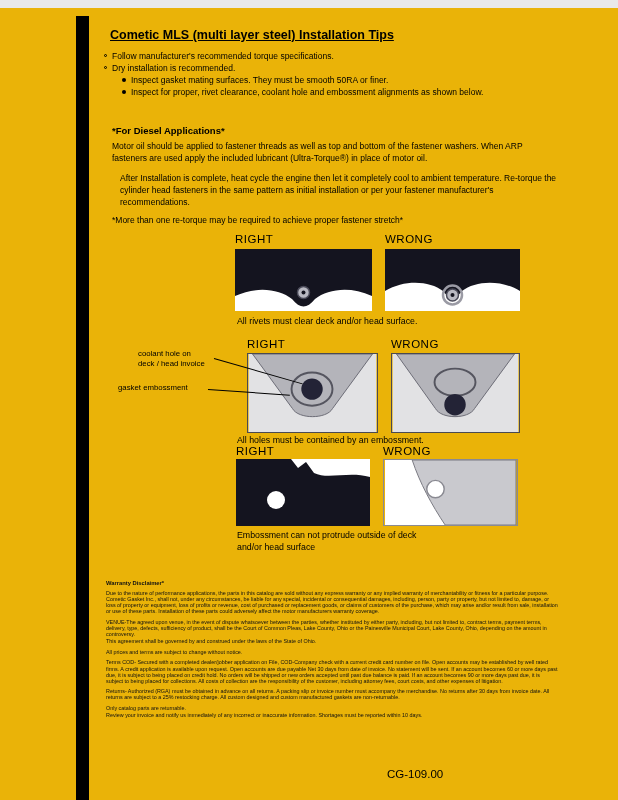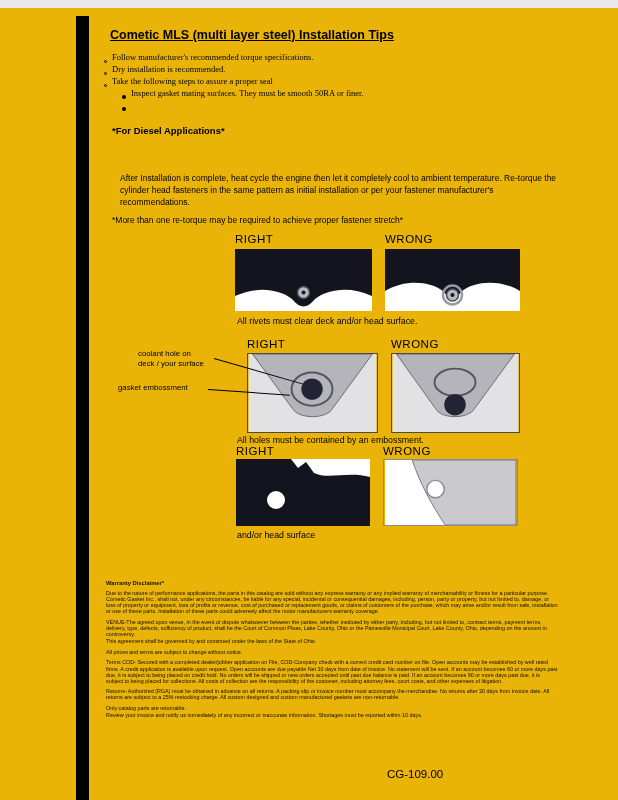--- a/index.html
+++ b/index.html
@@ -8,21 +8,21 @@
     position:relative; width:618px; height:800px; background:#eab308;
     font-family:"Liberation Sans", sans-serif; color:#000; overflow:hidden;
     margin:8px auto;
     padding-left:29px;
   }
   .black-bar { position:absolute; left:76px; top:8px; width:13px; height:784px; background:#000; }
 
   .title { position:absolute; left:110px; top:20px; font-size:12.5px; font-weight:bold; text-decoration:underline; }
 
   .tips { position:absolute; left:104px; top:43px; font-size:8.5px; width:450px; }
-  .tip { display:flex; align-items:flex-end; height:12px; line-height:11px;font-family:Liberation Serif, serif; }
+  .tip { display:flex; align-items:flex-start; height:12px; line-height:11px; }
   .tip.sub { margin-left:18px; }
   .o-marker { flex:0 0 auto; width:3px; height:3px; border:1px solid #000; border-radius:50%; margin:3px 5px 0 0; }
   .dot-marker { flex:0 0 auto; width:4px; height:4px; background:#000; border-radius:50%; margin:3px 5px 0 0; }
 
   .diesel-heading { position:absolute; left:112px; top:117px; font-size:9.5px; font-weight:bold; }
   .para { position:absolute; font-size:8.5px; line-height:12px; }
   .p1 { left:112px; top:132px; width:418px; }
   .p2 { left:120px; top:164px; width:438px; }
   .p3 { left:112px; top:206px; width:440px; }
 
@@ -74,34 +74,32 @@
 
   <div class="tips">
     <div class="tip">
       <span class="o-marker"></span>
       <span>Follow manufacturer's recommended torque specifications.</span>
     </div>
     <div class="tip">
       <span class="o-marker"></span>
       <span>Dry installation is recommended.</span>
     </div>
-    <div class="tip">
-      <span class="o-marker"></span>
-      <span>Take the following steps to assure a proper seal</span>
-    </div>
     <div class="tip sub">
       <span class="dot-marker"></span>
       <span>Inspect gasket mating surfaces.  They must be smooth 50RA or finer.</span>
     </div>
     <div class="tip sub">
       <span class="dot-marker"></span>
+      <span>Inspect for proper, rivet clearance, coolant hole and embossment alignments as shown below.</span>
     </div>
   </div>
 
   <h2 class="diesel-heading">*For Diesel Applications*</h2>
+  <p class="para p1">Motor oil should be applied to fastener threads as well as top and bottom of the fastener washers. When ARP fasteners are used apply the included lubricant (Ultra-Torque®) in place of motor oil.</p>
   <p class="para p2">After Installation is complete, heat cycle the engine then let it completely cool to ambient temperature. Re-torque the cylinder head fasteners in the same pattern as initial installation or per your fastener manufacturer's recommendations.</p>
   <p class="para p3">*More than one re-torque may be required to achieve proper fastener stretch*</p>
 
   <div class="diag-label r1-right-label">RIGHT</div>
   <div class="diag-label r1-wrong-label">WRONG</div>
 
   <div class="fig r1-right-fig">
     <svg viewBox="0 0 137 62">
       <rect width="137" height="62" fill="#14141f"></rect>
       <path d="M0,62 L0,47 C22,37 44,40 57,50 C61,55 65,57.5 68.5,57.5 C72,57.5 76,55 80,50 C93,40 115,37 137,47 L137,62 Z" fill="#ffffff"></path>
@@ -118,21 +116,21 @@
       <circle cx="67.5" cy="46" r="2" fill="#14141f"></circle>
     </svg>
   </div>
   <div class="caption r1-caption">All rivets must clear deck and/or head surface.</div>
 
   <div class="diag-label r2-right-label">RIGHT</div>
   <div class="diag-label r2-wrong-label">WRONG</div>
 
   <div class="annotation ann-coolant">
     <div>coolant hole on</div>
-    <div>deck / your surface</div>
+    <div>deck / head invoice</div>
   </div>
   <div class="annotation ann-emboss">gasket embossment</div>
   <div class="ann-line ann-line-a"></div>
   <div class="ann-line ann-line-b"></div>
 
   <div class="fig r2-right-fig">
     <svg viewBox="0 0 131 80">
       <rect width="131" height="80" fill="#e2e2e4"></rect>
       <path d="M4,0 L127,0 L86,56 C80,67 51,67 45,56 Z" fill="#b4b4ba" stroke="#6a6a74" stroke-width="1"></path>
       <ellipse cx="65" cy="36" rx="21" ry="17" fill="none" stroke="#55555f" stroke-width="2"></ellipse>
@@ -160,20 +158,21 @@
     </svg>
   </div>
   <div class="fig r3-wrong-fig">
     <svg viewBox="0 0 135 67">
       <rect width="135" height="67" fill="#ffffff"></rect>
       <path d="M28,0 L135,0 L135,67 L62,67 C48,46 36,24 28,0 Z" fill="#c9c9ce" stroke="#77777f" stroke-width="1"></path>
       <circle cx="52" cy="30" r="9" fill="#ffffff" stroke="#8a8a92" stroke-width="1.5"></circle>
     </svg>
   </div>
   <div class="caption r3-caption">
+    <div>Embossment can not protrude outside of deck</div>
     <div>and/or head surface</div>
   </div>
 
   <div class="warranty">
     <div class="w-head">Warranty Disclaimer*</div>
     <p class="w-para">Due to the nature of performance applications, the parts in this catalog are sold without any express warranty or any implied warranty of merchantability or fitness for a particular purpose.  Cometic Gasket Inc., shall not, under any circumstances, be liable for any special, incidental or consequential damages, including, person, party or property, but not limited to, damage, or loss of property or equipment, loss of profits or revenue, cost of purchased or replacement goods, or claims of customers of the purchase, which may arise and/or result from sale, installation or use of these parts.  Installation of these parts could adversely affect the motor manufacturers warranty coverage.</p>
     <p class="w-para tight">VENUE-The agreed upon venue, in the event of dispute whatsoever between the parties, whether instituted by either party, including, but not limited to, contract terms, payment terms, delivery, type, defects, sufficiency of product, shall be the Court of Common Pleas, Lake County, Ohio or the Painesville Municipal Court, Lake County, Ohio, depending on the amount in controversy.</p>
     <p class="w-para">This agreement shall be governed by and construed under the laws of the State of Ohio.</p>
     <p class="w-para">All prices and terms are subject to change without notice.</p>
     <p class="w-para">Terms COD- Secured with a completed dealer/jobber application on File, COD-Company check with a current credit card number on file.  Open accounts may be established by well rated firms.  A credit application is available upon request.  Open accounts are due payable Net 30 days from date of invoice.  No statement will be sent.  If an account becomes 60 or more days past due, it is subject to being placed on credit hold.  No orders will be shipped or new orders accepted until past due balance is paid.  If an account becomes 90 or more days past due, it is subject to being placed for collections.  All costs of collection are the responsibility of the customer, including attorney fees, court costs, and other expenses of litigation.</p>

